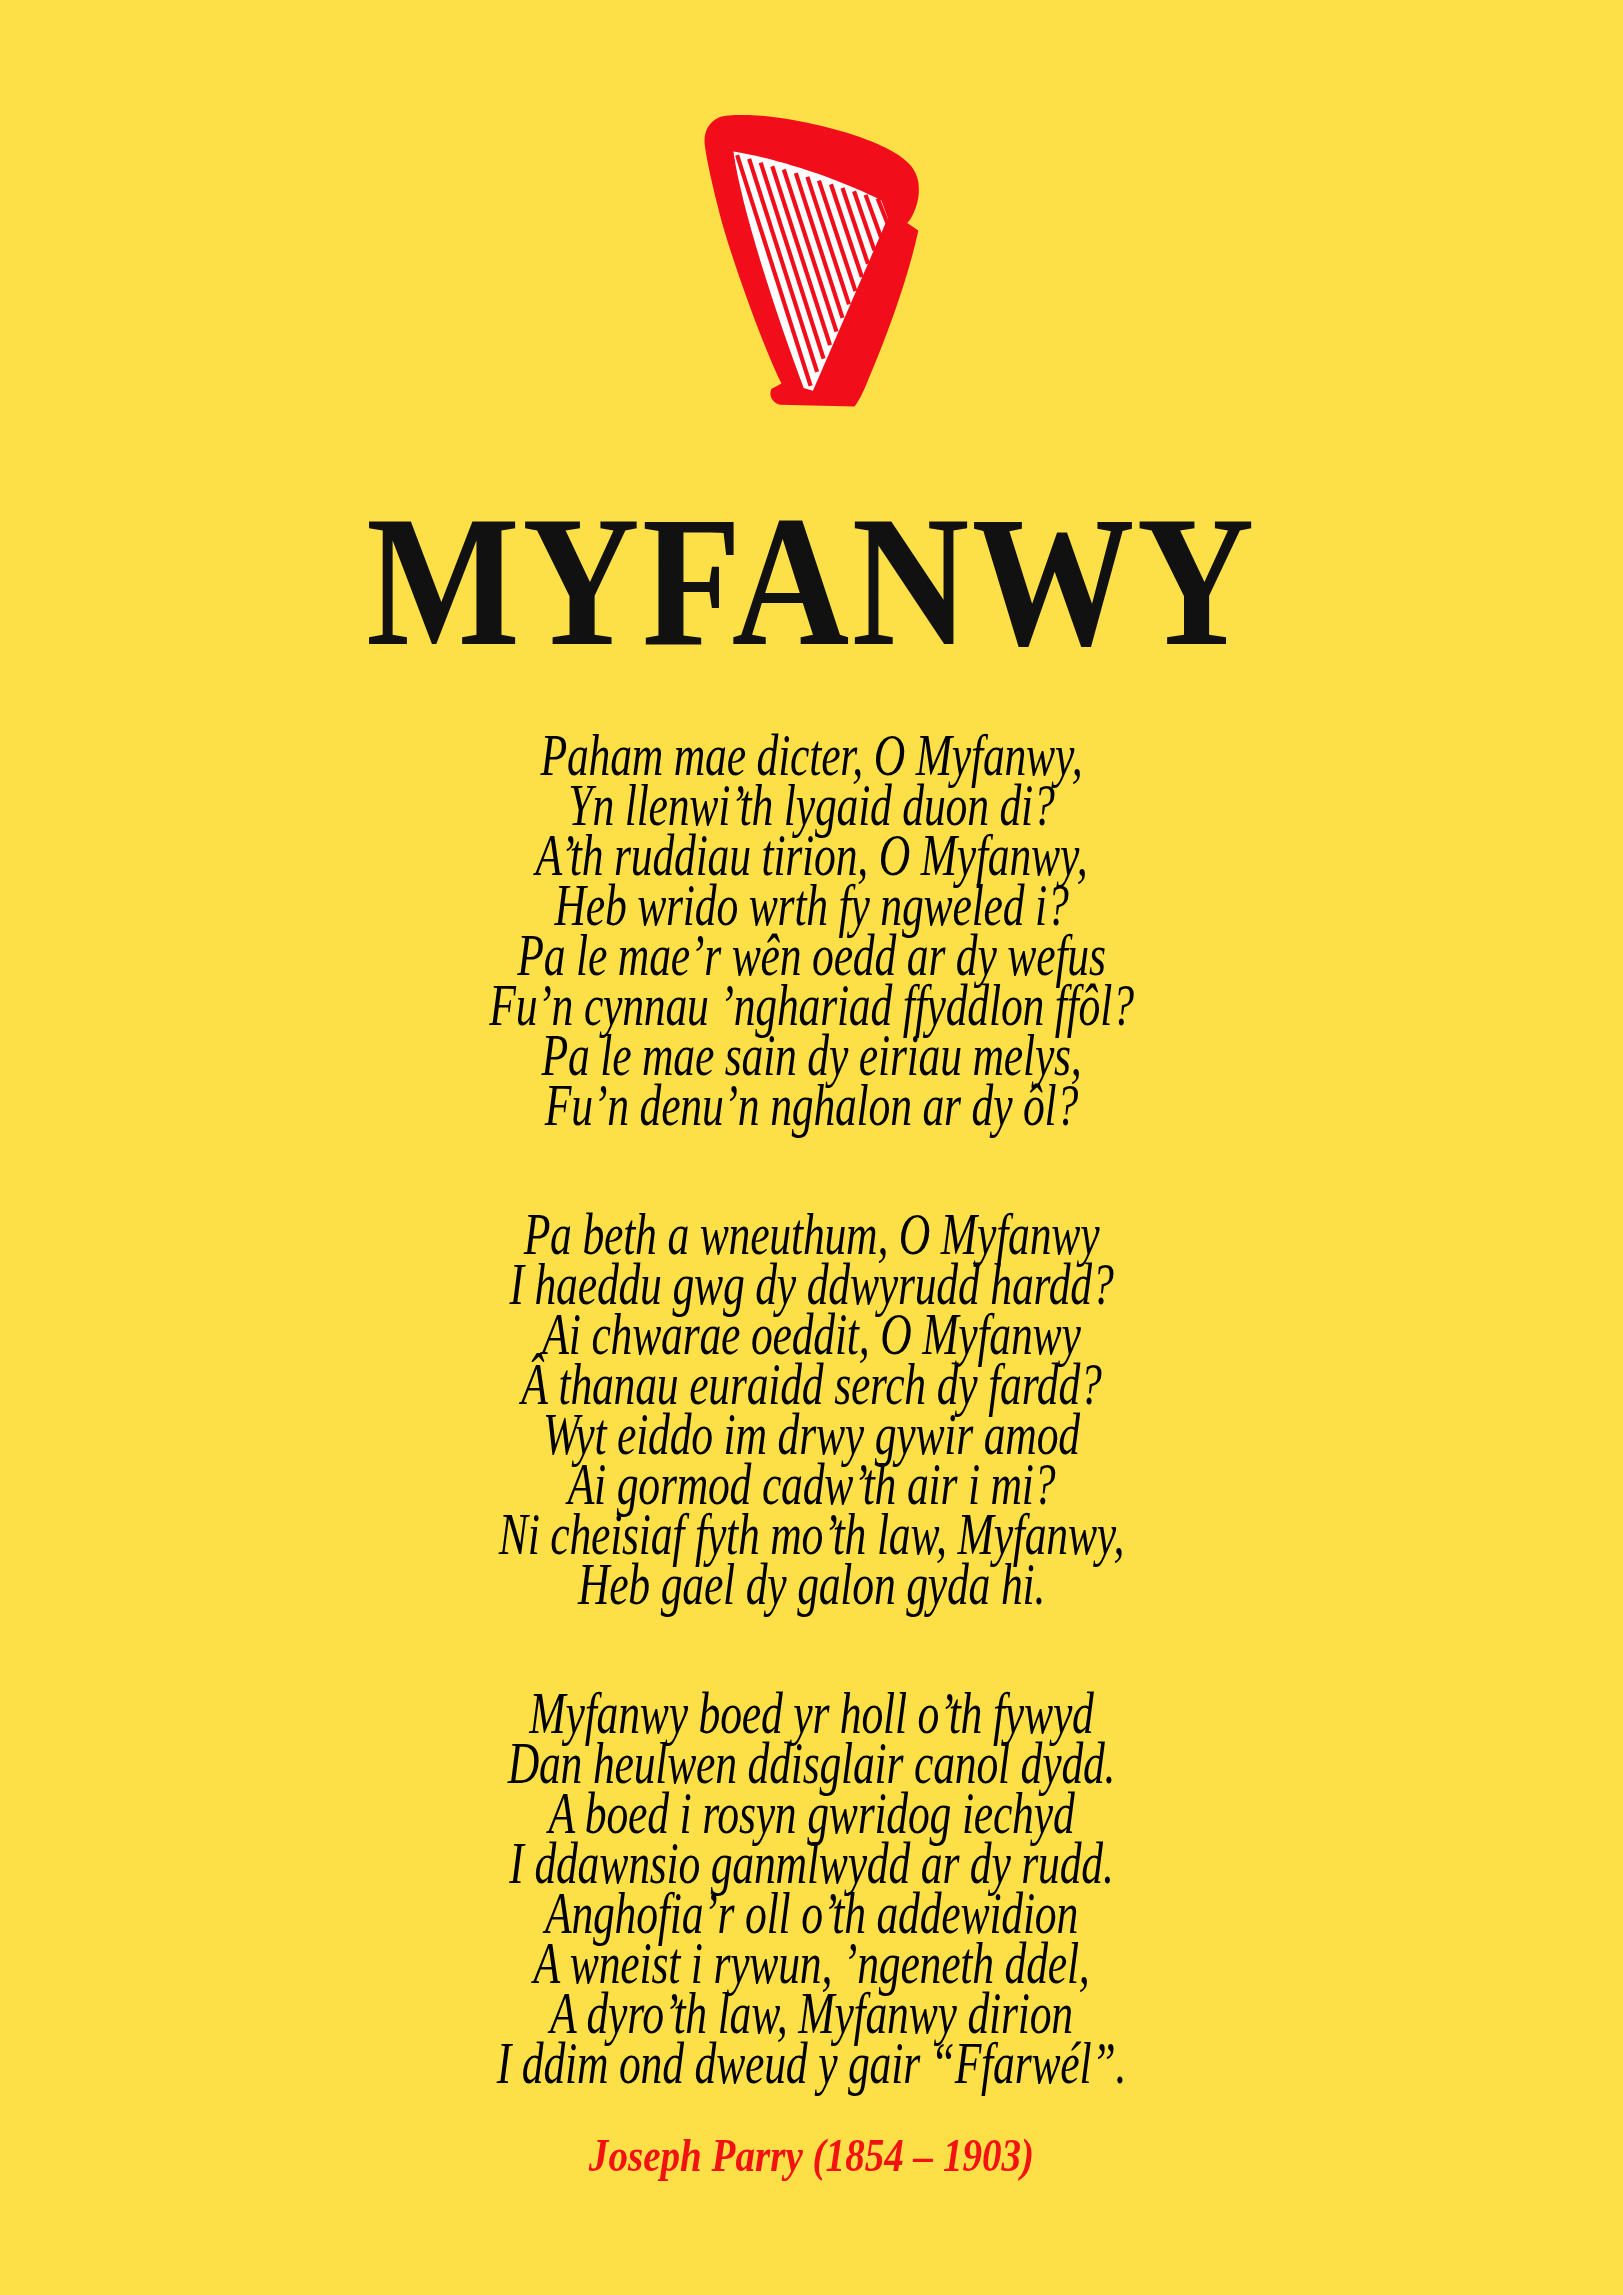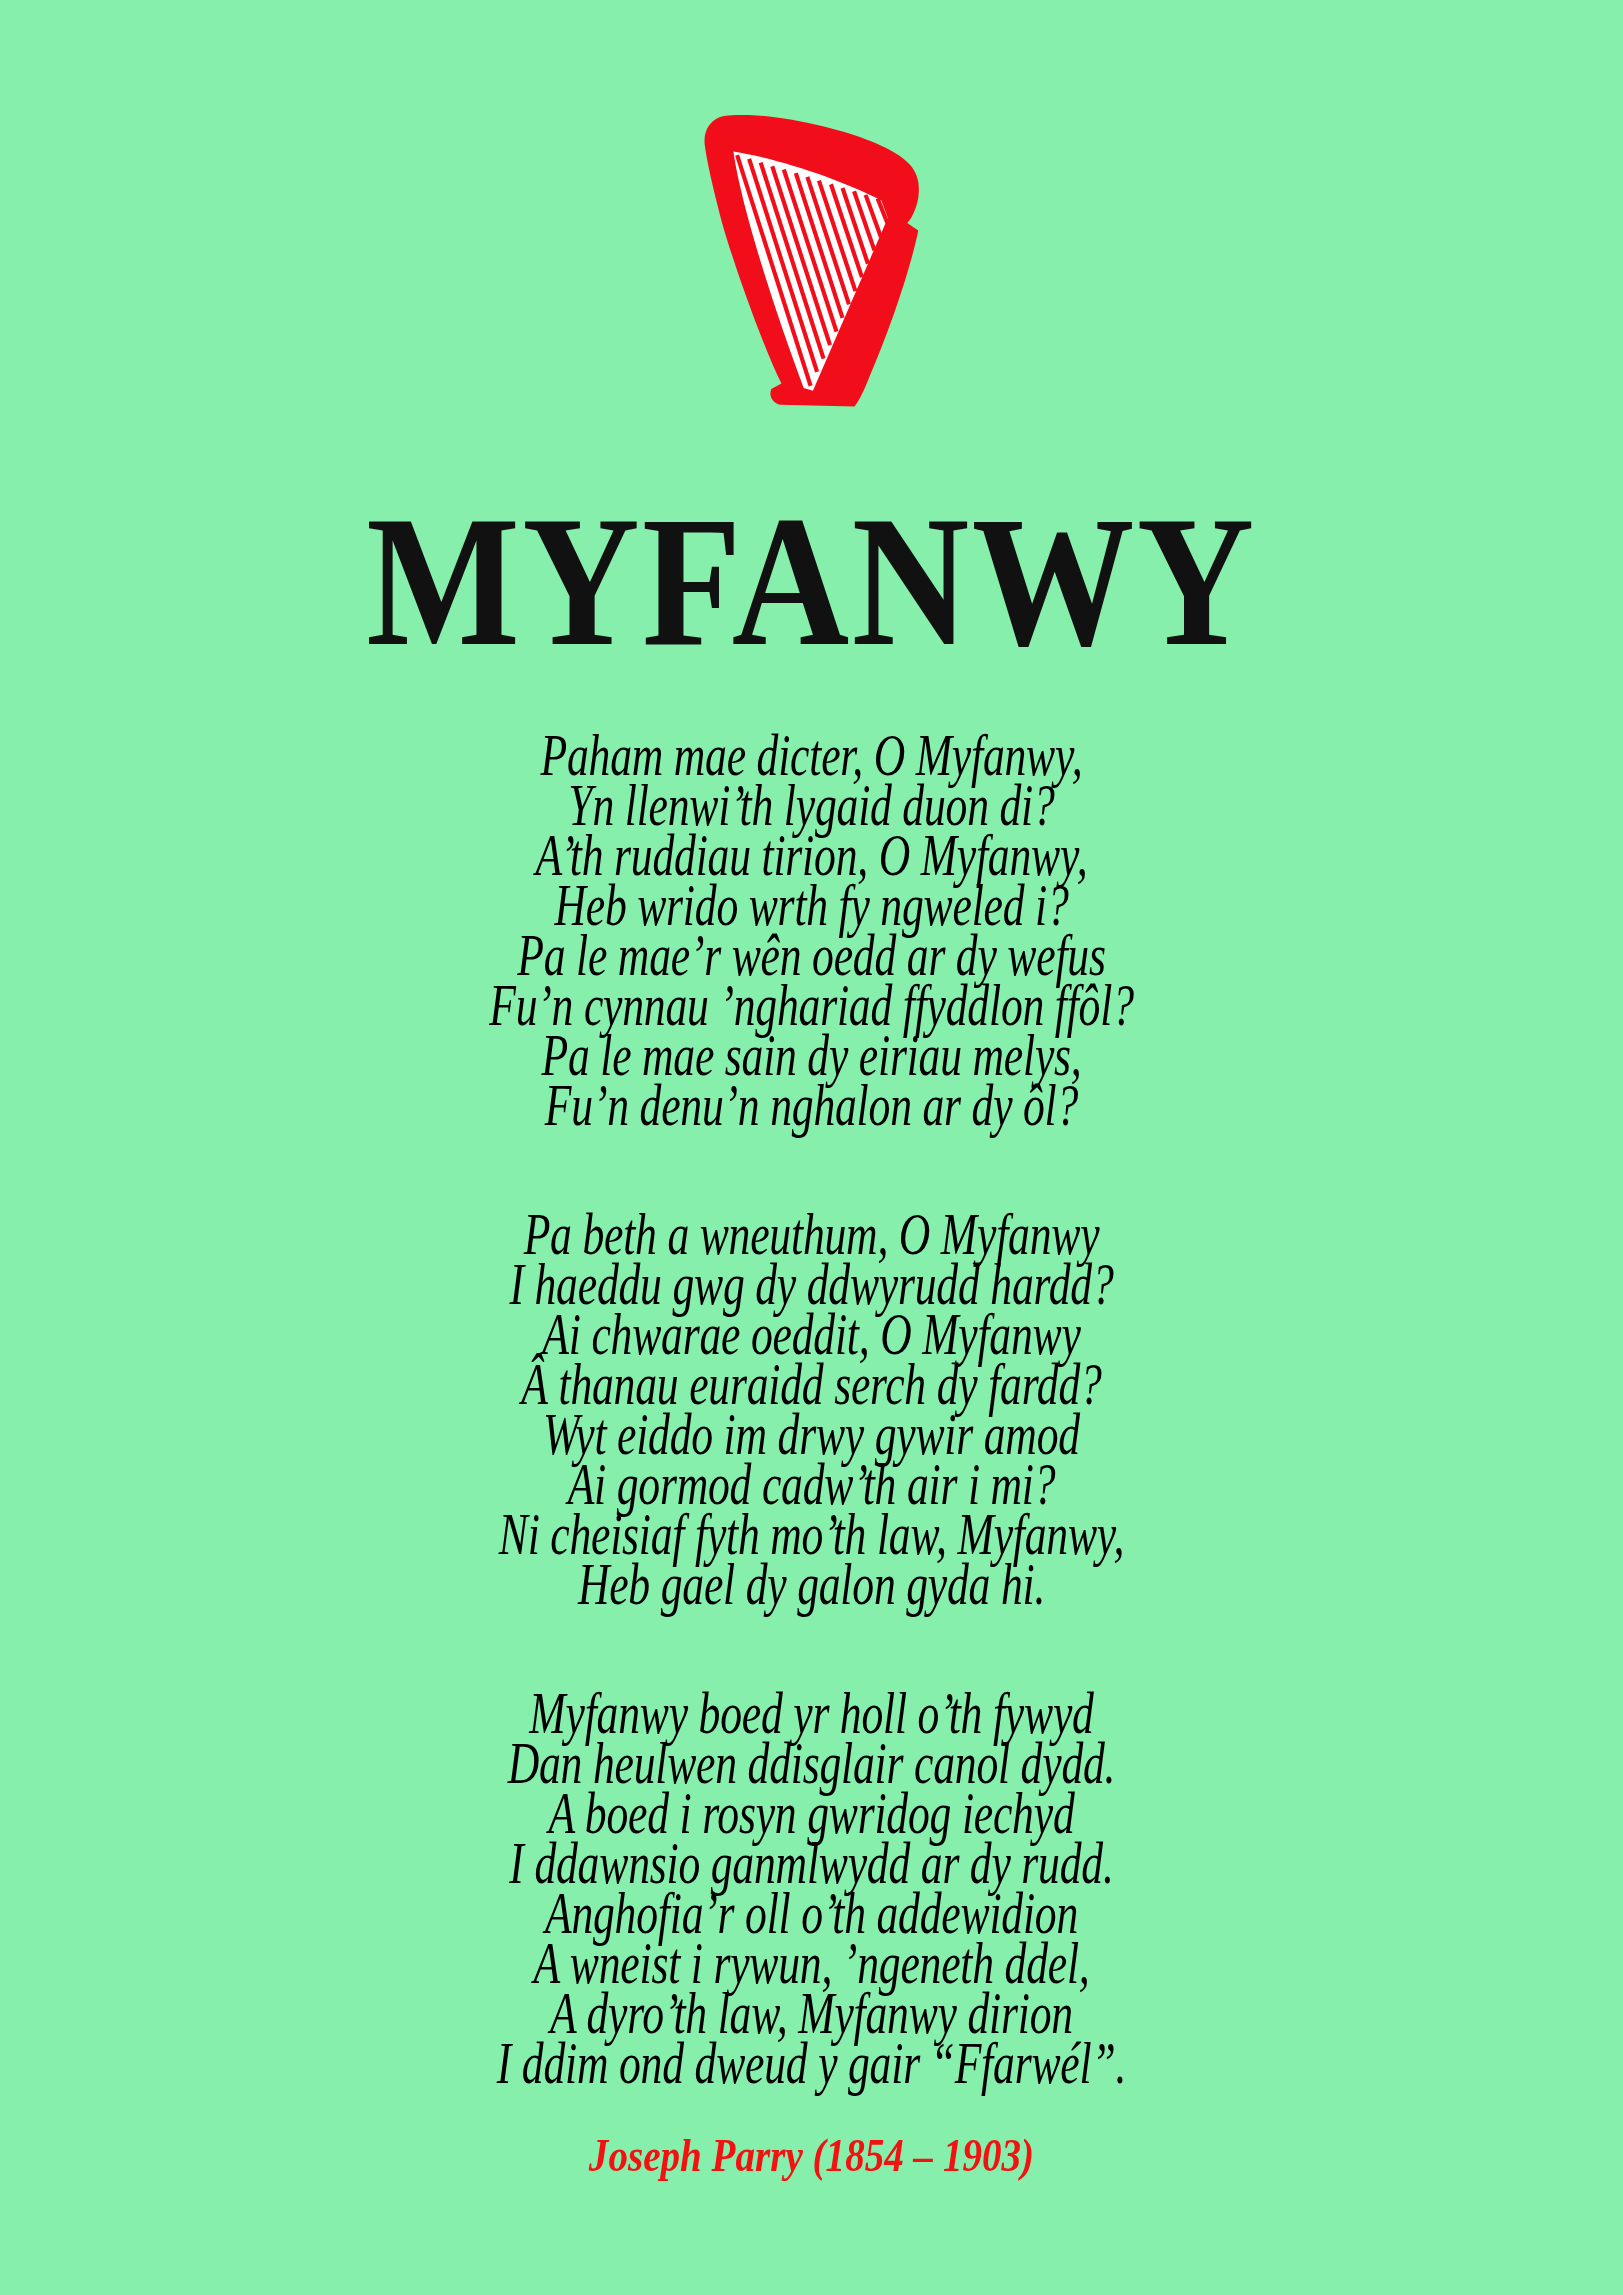--- a/index.html
+++ b/index.html
@@ -1,20 +1,20 @@
 <!DOCTYPE html>
 <html style="font-size:7.4px"><head>
 <meta charset="utf-8">
 <style>
   html, body { margin: 0; padding: 0; background: #ffffff; }
   .poster {
     position: relative;
     width: 1623px;
     height: 2295px;
-    background: #86efac;
+    background: #fde047;
     overflow: hidden;
     font-family: "Liberation Serif", "DejaVu Serif", serif;
     text-align: center;
   }
   .harp {
     display: block;
     margin: 115px auto 0 auto;
     width: 220px;
     height: 292px;
   }

